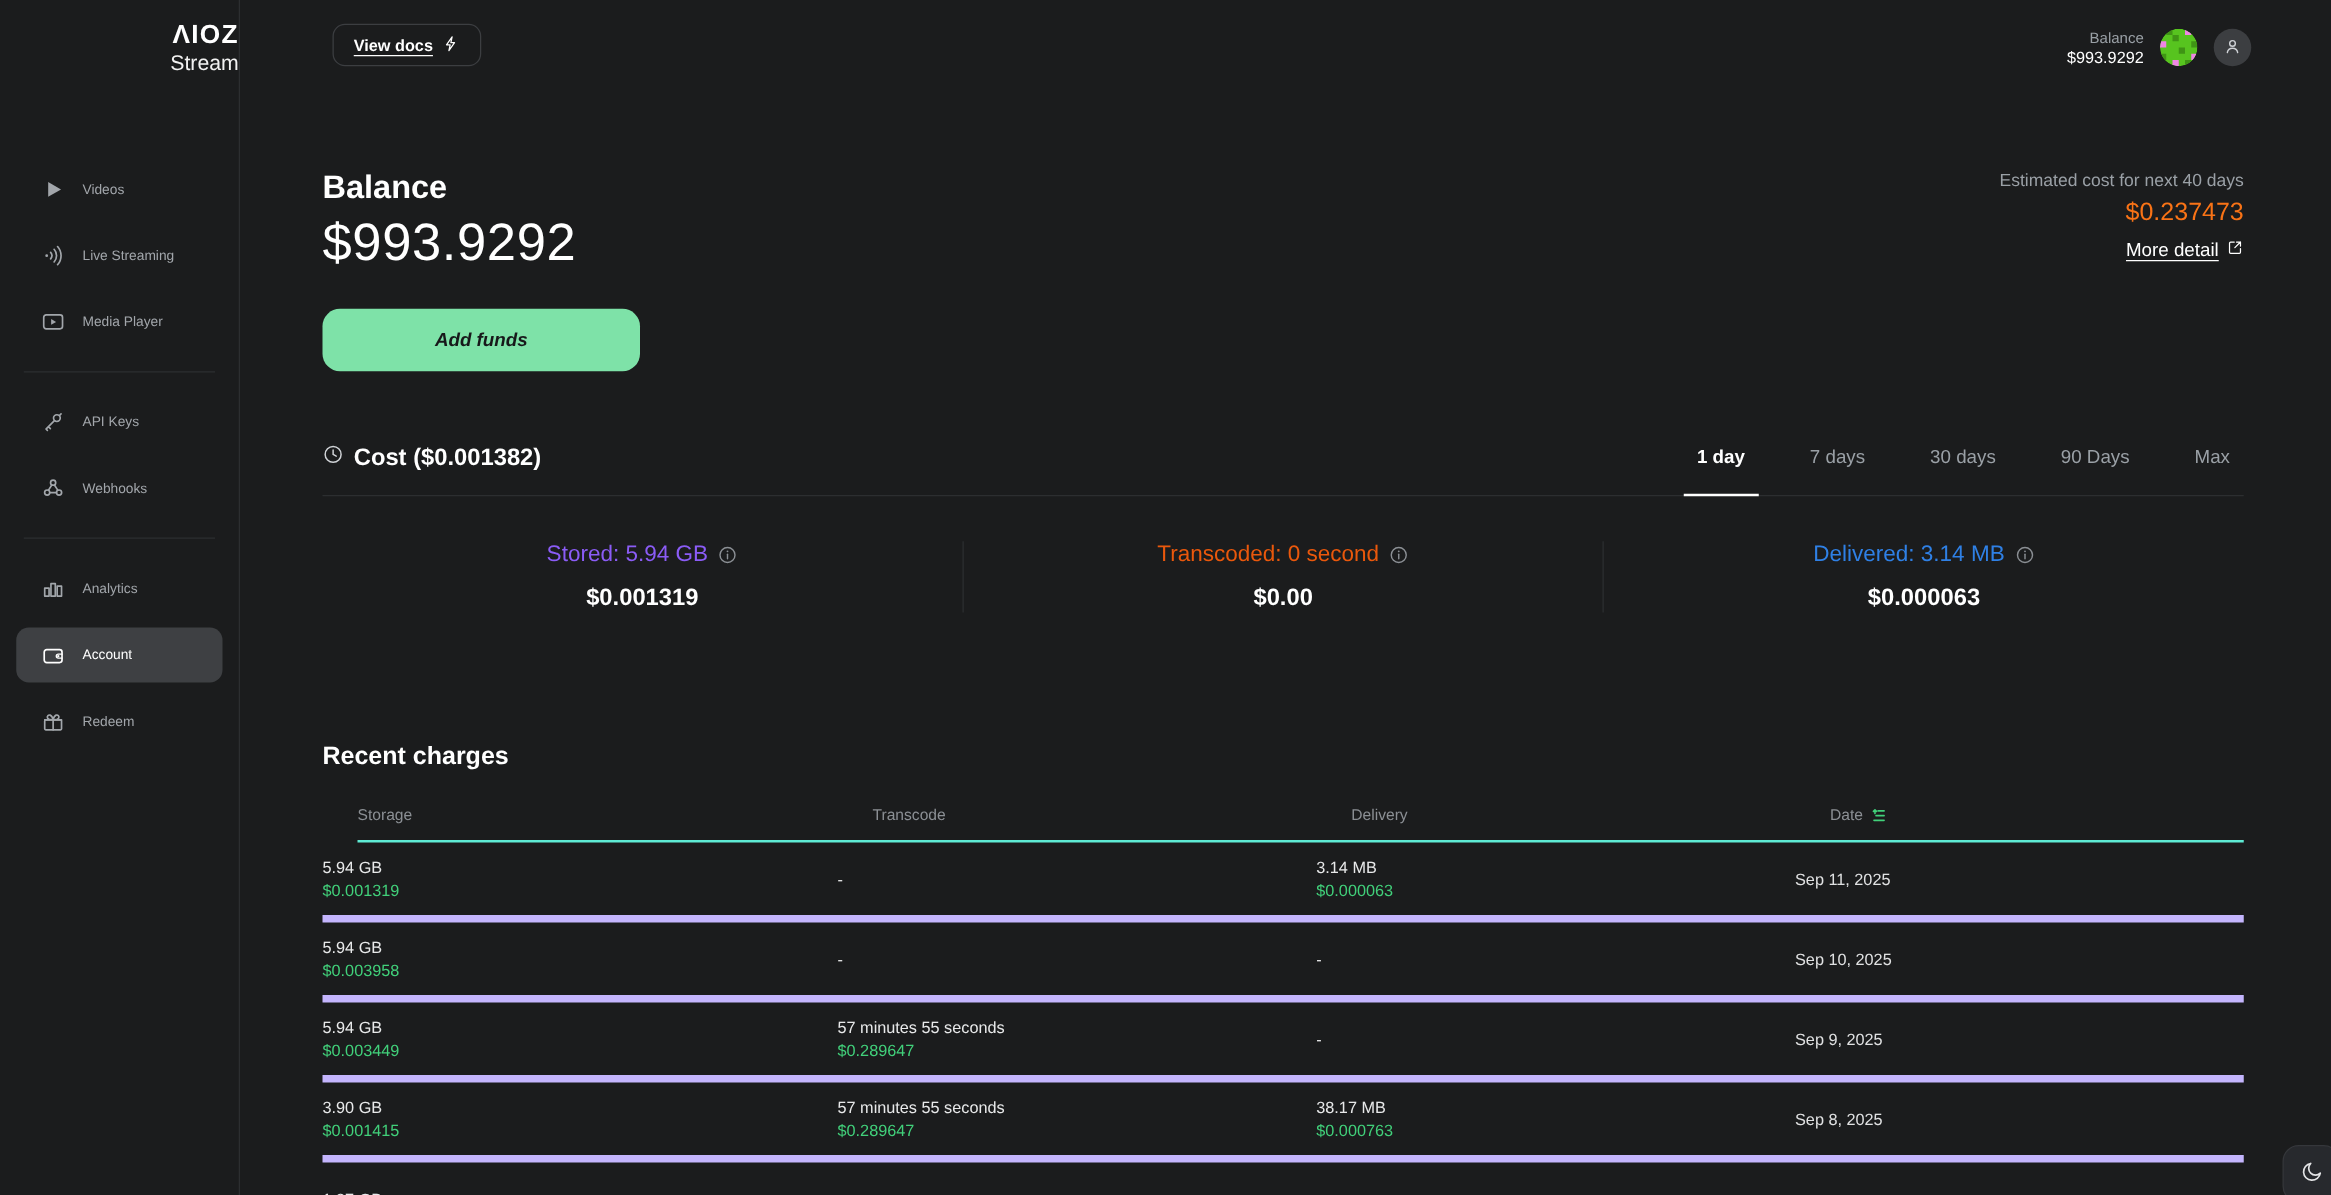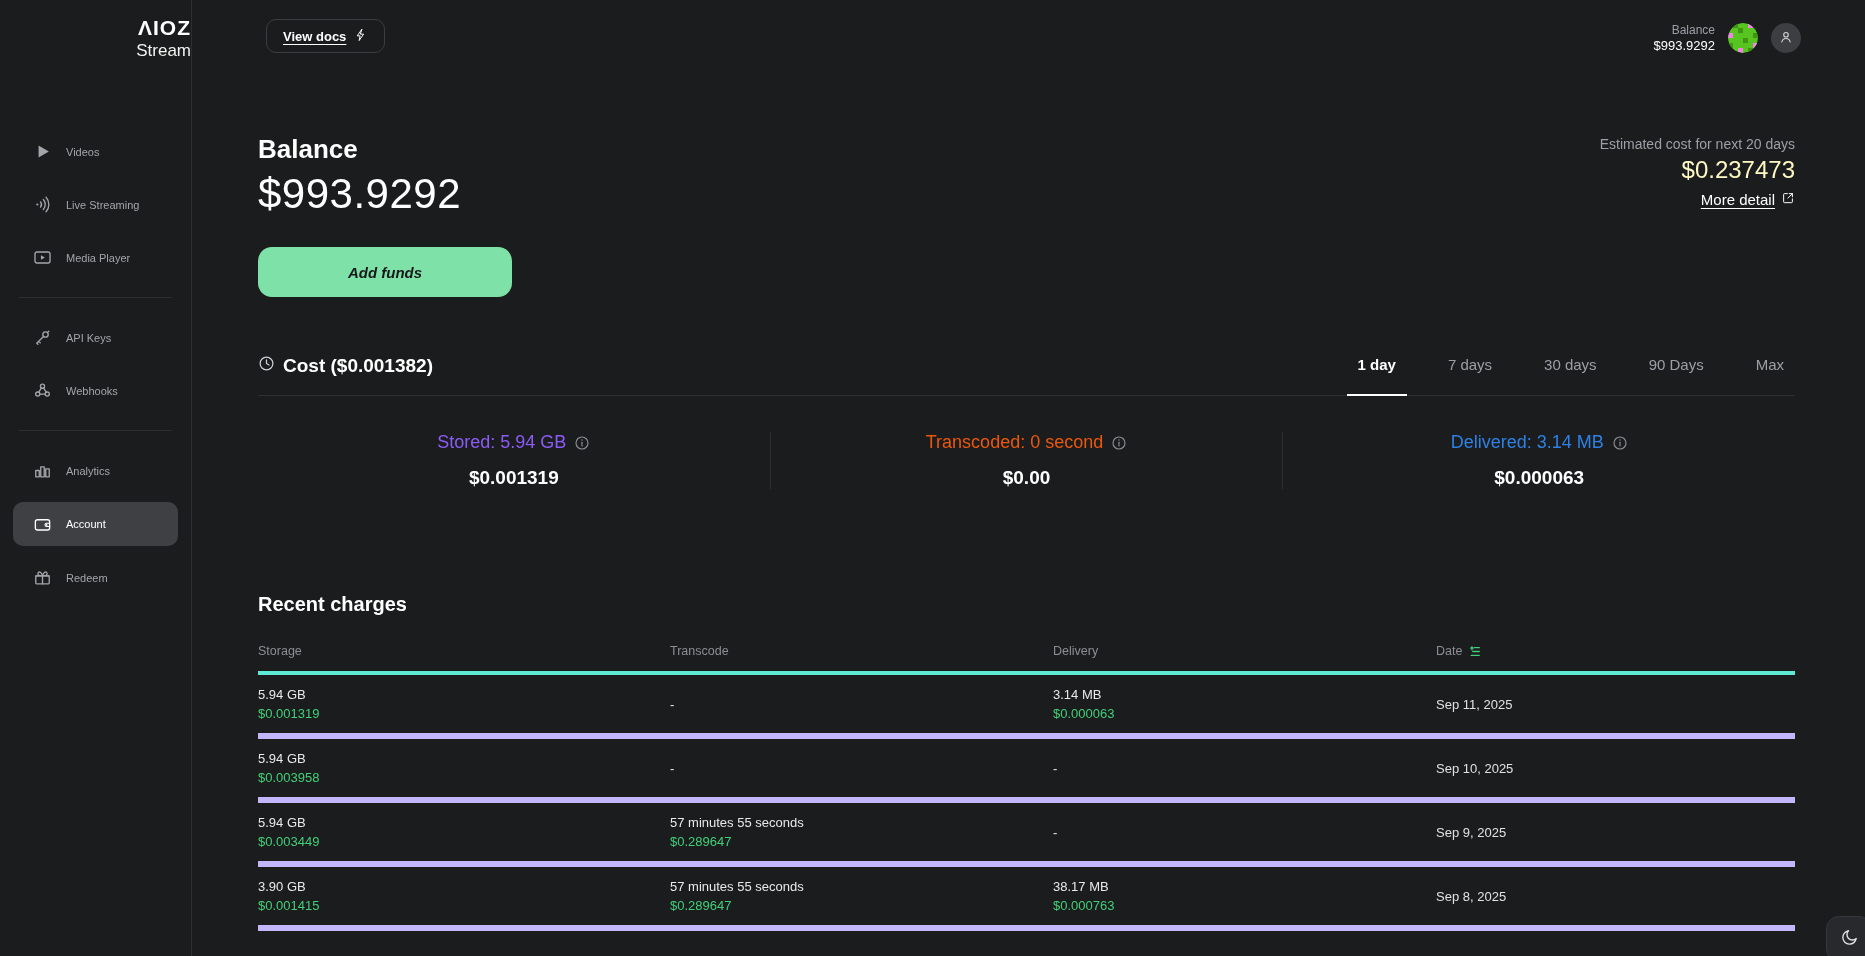--- a/index.html
+++ b/index.html
@@ -47,21 +47,21 @@
 
   
   .hero { display:flex; justify-content:space-between; margin-top:80px; }
   .hero-title { font-size:26px; font-weight:bold; line-height:32px; }
   .hero-amount { font-size:42px; font-weight:500; line-height:50px; margin-top:4px; letter-spacing:0.5px; }
   .addfunds-btn { margin-top:28px; width:254px; height:50px; border:none; border-radius:14px;
     background:var(--accent-green,#7ee2a8); color:#17181a; font-size:15px; font-weight:bold;
     cursor:pointer; font-family:inherit;font-style:italic; }
   .estimate { text-align:right; margin-top:2px; }
   .estimate .e-label { font-size:14px; color:#9aa0a6; line-height:18px; }
-  .estimate .e-value { font-size:24px; color:#fef9c3; line-height:24px; margin-top:5px; }
+  .estimate .e-value { font-size:20px; color:#f97316; line-height:24px; margin-top:5px; }
   .more-detail { display:inline-flex; align-items:center; gap:6px; margin-top:9px; color:#fff; font-size:15px;
     font-weight:500; cursor:pointer; }
   .more-detail .lbl { text-decoration:underline; text-underline-offset:3px; }
   .more-detail svg { width:14px; height:14px; }
 
   
   .cost-head { margin-top:58px; display:flex; justify-content:space-between; align-items:flex-end;
     border-bottom:1px solid #2c2e30; }
   .cost-title { display:flex; align-items:center; gap:8px; font-size:19px; font-weight:bold; padding-bottom:18px; }
   .cost-title svg { width:17px; height:17px; color:#cfd2d6; }
@@ -74,21 +74,21 @@
   .stat { flex:1; text-align:center; }
   .stat-label { display:inline-flex; align-items:center; gap:8px; font-size:18px; }
   .stat-label .info { display:inline-flex; color:#8b8f94; cursor:pointer; }
   .stat-label .info svg { width:16px; height:16px; }
   .stat-value { margin-top:14px; font-size:19px; font-weight:bold; color:#fff; }
   .v-div { width:1px; background:#2c2e30; }
 
   
   .charges-title { margin-top:72px; font-size:20px; font-weight:bold; line-height:26px; }
   .grid4 { display:grid; grid-template-columns:412px 383px 383px auto; }
-  .table-head { margin-top:27px; padding-bottom:13px; border-bottom:4px solid #5eead4; }
+  .table-head { margin-top:27px; padding-bottom:13px; border-bottom:2px solid #5eead4;margin-left:28px; }
   .th { font-size:12.5px; color:#8b8f94; display:flex; align-items:center; gap:7px; }
   .th .sort { display:none; color:var(--money-green,#41d07a); }
   .th.sortable { cursor:pointer; }
   .th.sortable .sort { display:inline-flex; }
   .th .sort svg { width:13px; height:13px; }
   .row { height:64px; border-bottom:6px solid #c4b5fd; align-items:center; }
   .cell { display:flex; flex-direction:column; gap:4px; }
   .cell .amt { font-size:13px; color:#e8e9ea; }
   .cell .cost { font-size:13px; color:var(--money-green,#41d07a); }
   .cell .cost:empty { display:none; }
@@ -250,21 +250,21 @@
 
     <div class="content">
 
       <section class="hero">
         <div>
           <h1 class="hero-title">Balance</h1>
           <div class="hero-amount">$993.9292</div>
           <button class="addfunds-btn">Add funds</button>
         </div>
         <div class="estimate">
-          <div class="e-label">Estimated cost for next 20 days</div>
+          <div class="e-label">Estimated cost for next 40 days</div>
           <div class="e-value">$0.237473</div>
           <span class="more-detail">
             <span class="lbl">More detail</span>
             <span><svg viewBox="0 0 24 24" fill="none" stroke="currentColor" stroke-width="1.7" stroke-linecap="round" stroke-linejoin="round" width="17" height="17">
                   <path d="M14 4.5h5.5V10M19.5 4.5 11.8 12.2"></path>
                   <path d="M19.5 13.5v5a1.5 1.5 0 0 1-1.5 1.5H6a1.5 1.5 0 0 1-1.5-1.5V6A1.5 1.5 0 0 1 6 4.5h5"></path>
                 </svg></span>
           </span>
         </div>
       </section>

